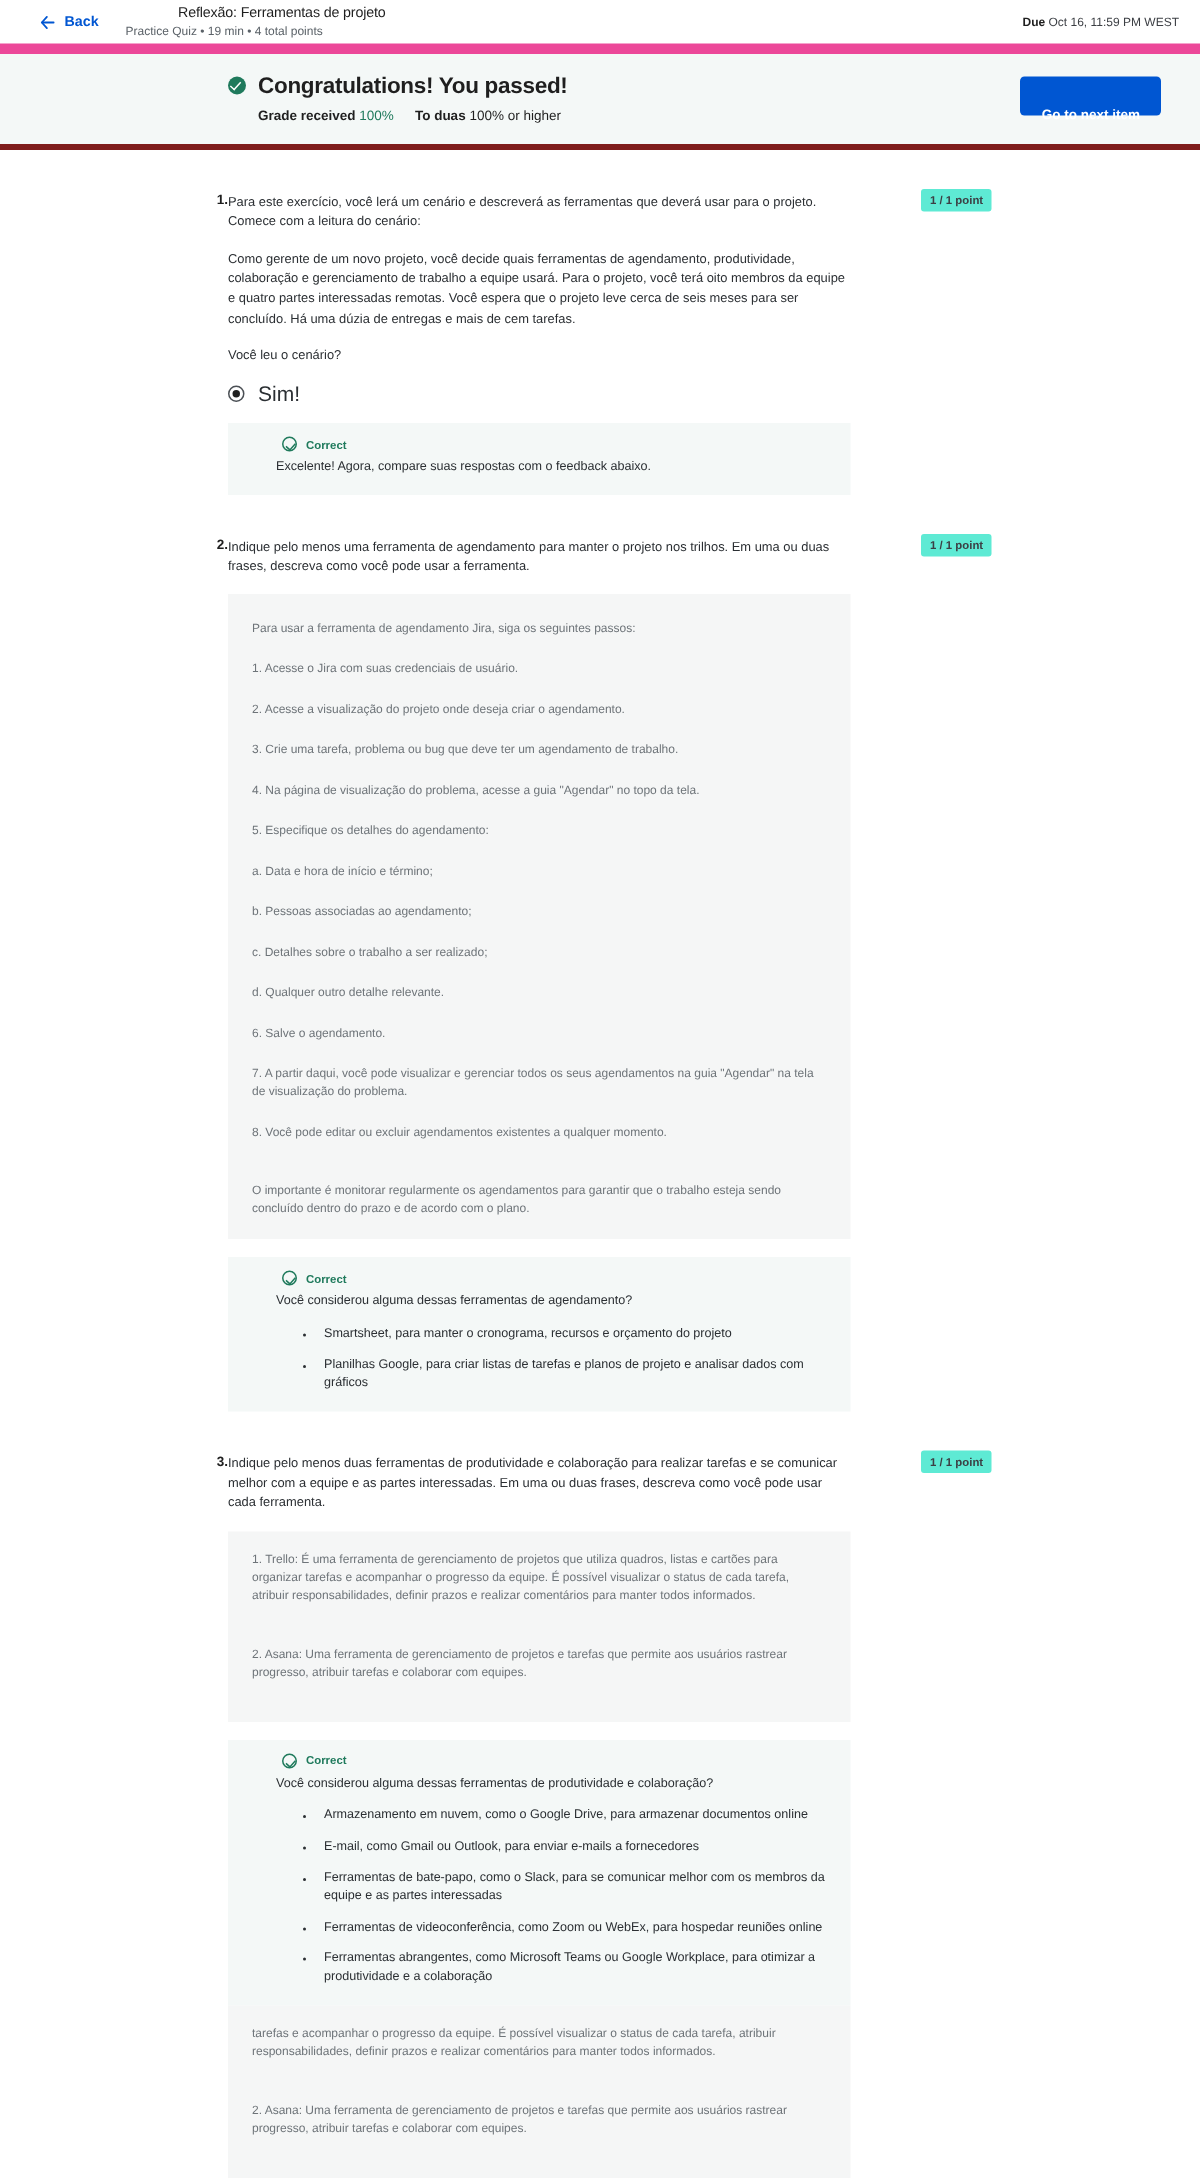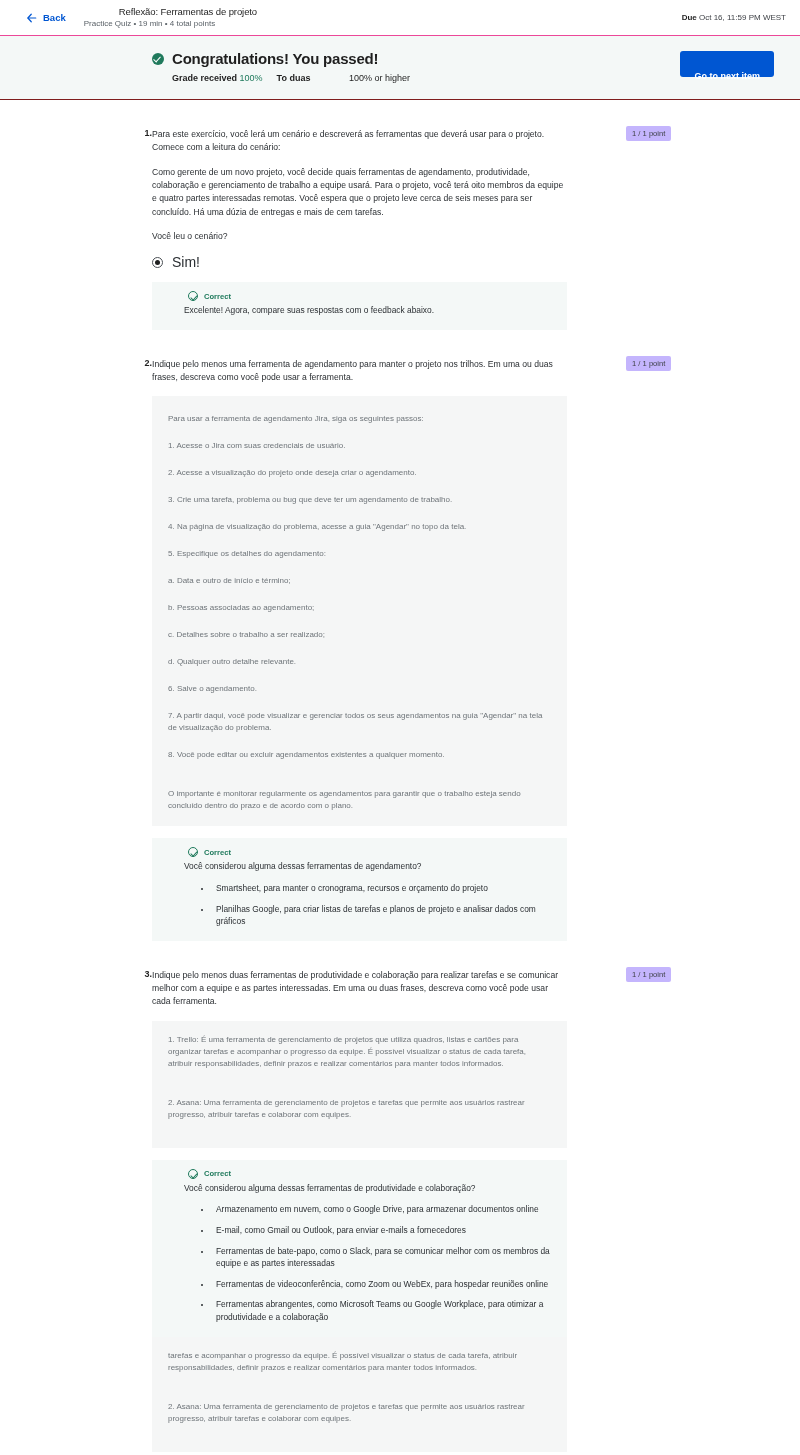--- a/index.html
+++ b/index.html
@@ -9,21 +9,21 @@
     background:#ffffff;
     font-family:"Liberation Sans", sans-serif;
     color:#1f1f1f;
     overflow:hidden;
     position:relative;
   }
 
   
   .topbar {
     height:36px;
-    border-bottom:1px solid #ec4899;
+    border-bottom:7px solid #ec4899;
     display:flex;
     align-items:center;
     padding:0 14px 0 26px;
     background:#fff;
     position:relative;
   }
   .back-link {
     display:flex; align-items:center; gap:5px;
     color:#0056d2; font-size:9.5px; font-weight:bold;
     cursor:pointer; flex:0 0 auto;
@@ -31,21 +31,21 @@
   .back-arrow { width:12px; height:12px; display:block; }
   .title-block { margin-left:18px; flex:1 1 auto; line-height:1.25; }
   .quiz-title { font-size:9.5px; font-weight:normal; color:#1f1f1f; letter-spacing:-.1px;margin-left:35px;}
   .quiz-meta { font-size:8px; color:#5b6268; margin-top:2px; }
   .due-block { font-size:8px; color:#3c3f44; white-space:nowrap; }
   .due-label { font-weight:bold; color:#1f1f1f; }
 
   
   .banner {
     background:#f4f8f7;
-    border-bottom:1px solid #7f1d1d;
+    border-bottom:4px solid #7f1d1d;
     padding:14px 26px 16px 152px;
     display:flex; align-items:center;
     position:relative;
     height:64px;
   }
   .banner-left { flex:1 1 auto; }
   .banner-head { display:flex; align-items:center; gap:8px; }
   .check-circle {
     width:12px; height:12px; border-radius:50%;
     background:#1f7a5c; position:relative; flex:0 0 auto;
@@ -53,21 +53,21 @@
   .check-circle::after {
     content:""; position:absolute; left:3.2px; top:2.4px;
     width:3.2px; height:6px; border:solid #fff;
     border-width:0 1.6px 1.6px 0; transform:rotate(42deg);
   }
   .banner-title { font-size:15px; font-weight:bold; color:#1f1f1f; letter-spacing:-.2px;}
   .banner-sub { margin-top:6px; margin-left:20px; font-size:9px; display:flex; gap:14px; }
   .grade-label { font-weight:bold; color:#1f1f1f; }
   .grade-value { color:#1f7a5c; font-weight:normal; }
   .pass-text { font-weight:bold; color:#1f1f1f; }
-  .pass-text .norm { font-weight:normal;margin-left:36px; }
+  .pass-text .norm { font-weight:normal; }
   .next-btn {
     background:#0056d2; color:#fff; border:none;
     font-size:9px; font-weight:bold;
     padding:12px 14px; height:26px; line-height:26px;
     border-radius:3px; cursor:pointer;
     font-family:"Liberation Sans", sans-serif;
     align-self:flex-start; margin-top:1px;
   }
 
   
@@ -81,23 +81,23 @@
   .q-num {
     position:absolute; left:-12px; top:0;
     font-size:9px; font-weight:bold; color:#1f1f1f;
     width:12px; text-align:right;
   }
   .q-body { width:415px; }
   .q-text { font-size:8.6px; line-height:1.55; color:#2b2f33; }
   .q-text p { margin:0 0 11px 0; }
   .q-text p:last-child { margin-bottom:0; }
   .points-badge {
-    position:absolute; left:474px; top:-2px;
-    background:#c4b5fd; color:#3c3f44;
-    font-size:7.6px; font-weight:normal;
+    position:absolute; left:462px; top:-2px;
+    background:#5eead4; color:#3c3f44;
+    font-size:7.6px; font-weight:bold;
     padding:3px 6px; border-radius:2px;
     white-space:nowrap;
   }
 
   
   .option { display:flex; align-items:center; gap:9px; margin-top:11px; }
   .radio {
     width:11px; height:11px; border-radius:50%;
     border:1.5px solid #4b5055; background:#fff;
     position:relative; flex:0 0 auto;
@@ -224,21 +224,21 @@
         <div class="q-text">
           <p>Indique pelo menos uma ferramenta de agendamento para manter o projeto nos trilhos. Em uma ou duas frases, descreva como você pode usar a ferramenta.</p>
         </div>
         <div class="answer-box tall">
           <p>Para usar a ferramenta de agendamento Jira, siga os seguintes passos:</p>
           <p>1. Acesse o Jira com suas credenciais de usuário.</p>
           <p>2. Acesse a visualização do projeto onde deseja criar o agendamento.</p>
           <p>3. Crie uma tarefa, problema ou bug que deve ter um agendamento de trabalho.</p>
           <p>4. Na página de visualização do problema, acesse a guia "Agendar" no topo da tela.</p>
           <p>5. Especifique os detalhes do agendamento:</p>
-          <p>a. Data e outro de início e término;</p>
+          <p>a. Data e hora de início e término;</p>
           <p>b. Pessoas associadas ao agendamento;</p>
           <p>c. Detalhes sobre o trabalho a ser realizado;</p>
           <p>d. Qualquer outro detalhe relevante.</p>
           <p>6. Salve o agendamento.</p>
           <p>7. A partir daqui, você pode visualizar e gerenciar todos os seus agendamentos na guia "Agendar" na tela de visualização do problema.</p>
           <p>8. Você pode editar ou excluir agendamentos existentes a qualquer momento.</p>
           <p>O importante é monitorar regularmente os agendamentos para garantir que o trabalho esteja sendo concluído dentro do prazo e de acordo com o plano.</p>
         </div>
         <div class="feedback">
           <div class="fb-head">

